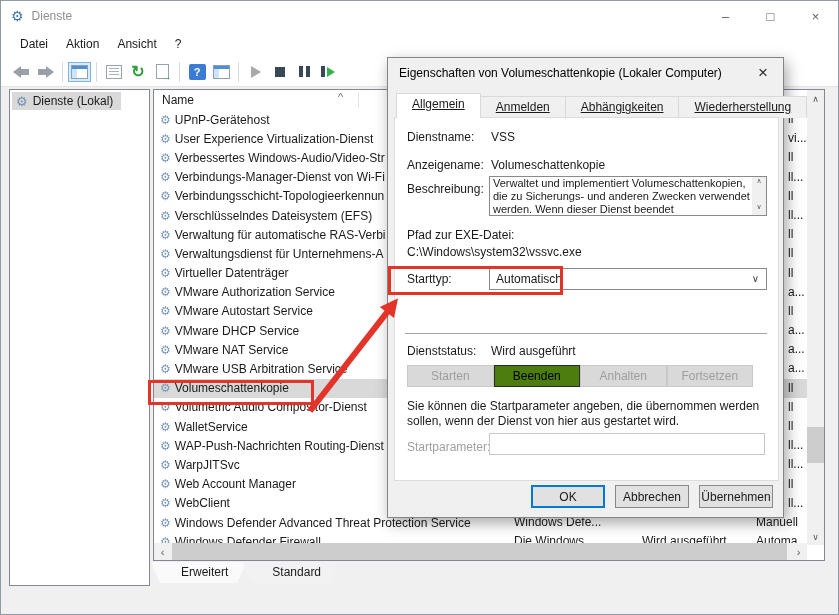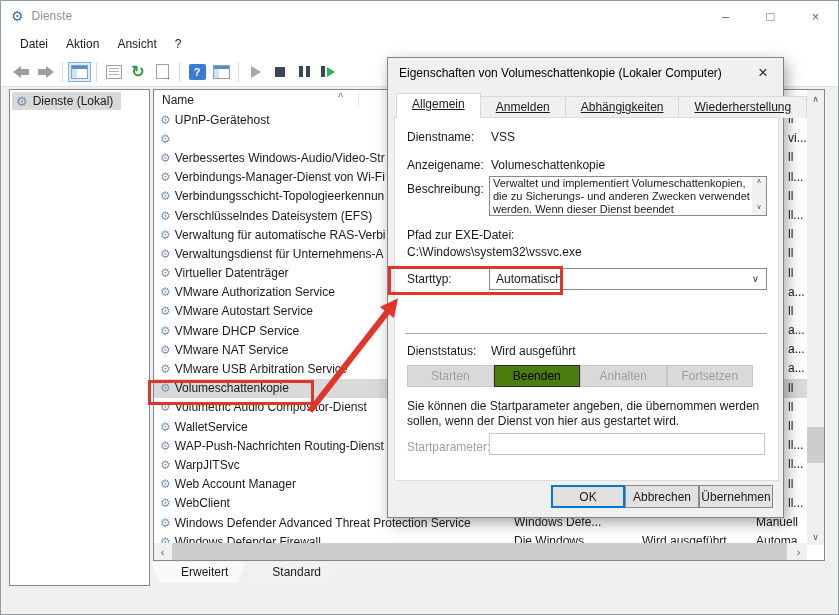--- a/index.html
+++ b/index.html
@@ -95,21 +95,21 @@
   .combo{position:absolute;left:94px;top:150px;width:278px;height:22px;border:1px solid #8a8a8a;background:#fff;box-sizing:border-box;line-height:20px;padding-left:6px;}
   .combo .chev{position:absolute;right:7px;top:0;color:#444;font-size:10px;}
   .sepline{position:absolute;left:10px;top:215px;width:362px;border-top:1px solid #a6a6a6;}
   .svc-btns{position:absolute;left:12px;top:247px;width:346px;display:flex;justify-content:space-between;}
   .sbtn{width:96px;height:22px;display:flex;align-items:center;justify-content:center;box-sizing:border-box;}
   .sbtn.dis{background:#d9d9d9;border:1px solid #c8c8c8;color:#9e9e9e;}
   .sbtn.en{background:#4d7c0f;border:1px solid #2b2b2b;color:#000;}
   .hint{position:absolute;left:12px;top:281px;width:358px;line-height:15px;}
   .sp-label{color:#a0a0a0;}
   .sp-input{position:absolute;left:94px;top:315px;width:276px;height:22px;border:1px solid #c7c7c7;background:#fff;box-sizing:border-box;}
-  .dlg-footer{position:absolute;right:10px;bottom:9px;display:flex;}
+  .dlg-footer{position:absolute;right:10px;bottom:9px;display:flex;gap:10px;}
   .fbtn{width:74px;height:23px;display:flex;align-items:center;justify-content:center;background:#e1e1e1;border:1px solid #8a8a8a;box-sizing:border-box;}
   .fbtn.default{border:2px solid var(--blue);}
   
   .red-box{position:absolute;border:3px solid var(--red);box-sizing:border-box;z-index:40;}
   .rb-list{left:147px;top:379px;width:166px;height:25px;}
   .rb-start{left:387px;top:265px;width:175px;height:29px;}
   .red-arrow{position:absolute;left:309px;top:407px;width:127px;height:6px;background:var(--red);
              transform:rotate(-52deg);transform-origin:0 50%;z-index:40;}
   .red-arrow::after{content:"";position:absolute;left:125px;top:-6px;width:0;height:0;
              border-left:18px solid var(--red);border-top:9px solid transparent;border-bottom:9px solid transparent;}
@@ -200,20 +200,21 @@
       <span class="hfrag">o</span>
     </div>
     <div class="rows">
         <div class="svc-row">
           <span class="gear">⚙</span>
           <span class="nm">UPnP-Gerätehost</span>
           <span class="col frag">ll</span>
         </div>
         <div class="svc-row">
           <span class="gear">⚙</span>
+          <span class="nm">User Experience Virtualization-Dienst</span>
           <span class="col frag">vi...</span>
         </div>
         <div class="svc-row">
           <span class="gear">⚙</span>
           <span class="nm">Verbessertes Windows-Audio/Video-Str</span>
           <span class="col frag">ll</span>
         </div>
         <div class="svc-row">
           <span class="gear">⚙</span>
           <span class="nm">Verbindungs-Manager-Dienst von Wi-Fi</span>

